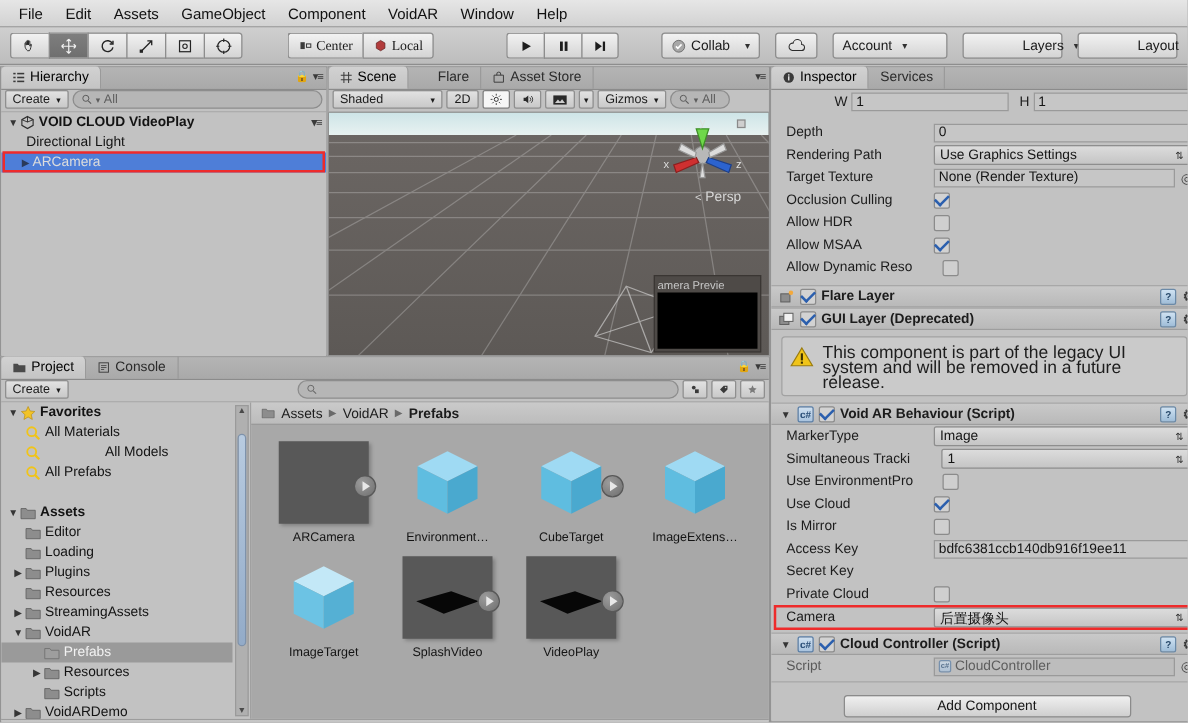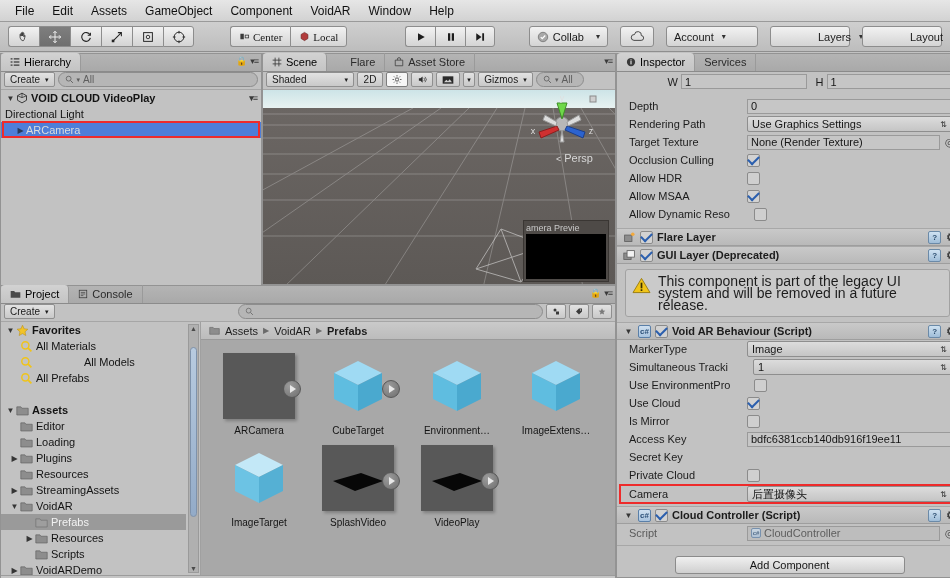--- a/index.html
+++ b/index.html
@@ -353,21 +353,21 @@
     <div class="hbody">
       <div class="hrow root">
         <span class="tri">▼</span>
         <svg class="svgico" width="12" height="12" viewBox="0 0 16 16" style="margin-right:3px;">
             <path d="M8 1.5L14 5v6l-6 3.5L2 11V5z" fill="none" stroke="#2e2e2e" stroke-width="1.2"></path>
             <path d="M8 1.5v6M8 7.5L2 5M8 7.5L14 5" stroke="#2e2e2e" stroke-width="1"></path>
           </svg>
         <span>VOID CLOUD VideoPlay</span>
         <span class="hamb" style="margin-left:auto;margin-right:4px;">▾≡</span>
       </div>
-      <div class="hrow" style="">
+      <div class="hrow" style="margin-left:16px;">
         <span>Directional Light</span>
       </div>
       <div class="hrow sel" style="padding-left:14px;">
         <span class="tri sel">▶</span>
         <span>ARCamera</span>
       </div>
       <div class="redbox" style="left:1px;top:31px;right:1px;height:17px;"></div>
     </div>
   </div>
 
@@ -679,34 +679,34 @@
             <div class="lbl">ARCamera</div>
           </div>
 
           <div class="cell">
             <div class="thumb-wrap">
               <svg width="62" height="62" viewBox="0 0 62 62">
                   <path d="M31 6 L55 18 L31 30 L7 18 Z" fill="#9fdaf3"></path>
                   <path d="M7 18 L31 30 L31 56 L7 44 Z" fill="#5fbde0"></path>
                   <path d="M55 18 L31 30 L31 56 L55 44 Z" fill="#4aa9cf"></path>
                 </svg>
-              <div class="prefab-badge"></div>
             </div>
-            <div class="lbl">CubeTarget</div>
+            <div class="lbl">Environment…</div>
           </div>
 
           <div class="cell">
             <div class="thumb-wrap">
               <svg width="62" height="62" viewBox="0 0 62 62">
                   <path d="M31 6 L55 18 L31 30 L7 18 Z" fill="#9fdaf3"></path>
                   <path d="M7 18 L31 30 L31 56 L7 44 Z" fill="#5fbde0"></path>
                   <path d="M55 18 L31 30 L31 56 L55 44 Z" fill="#4aa9cf"></path>
                 </svg>
+              <div class="prefab-badge"></div>
             </div>
-            <div class="lbl">Environment…</div>
+            <div class="lbl">CubeTarget</div>
           </div>
 
           <div class="cell">
             <div class="thumb-wrap">
               <svg width="62" height="62" viewBox="0 0 62 62">
                   <path d="M31 6 L55 18 L31 30 L7 18 Z" fill="#9fdaf3"></path>
                   <path d="M7 18 L31 30 L31 56 L7 44 Z" fill="#5fbde0"></path>
                   <path d="M55 18 L31 30 L31 56 L55 44 Z" fill="#4aa9cf"></path>
                 </svg>
             </div>

